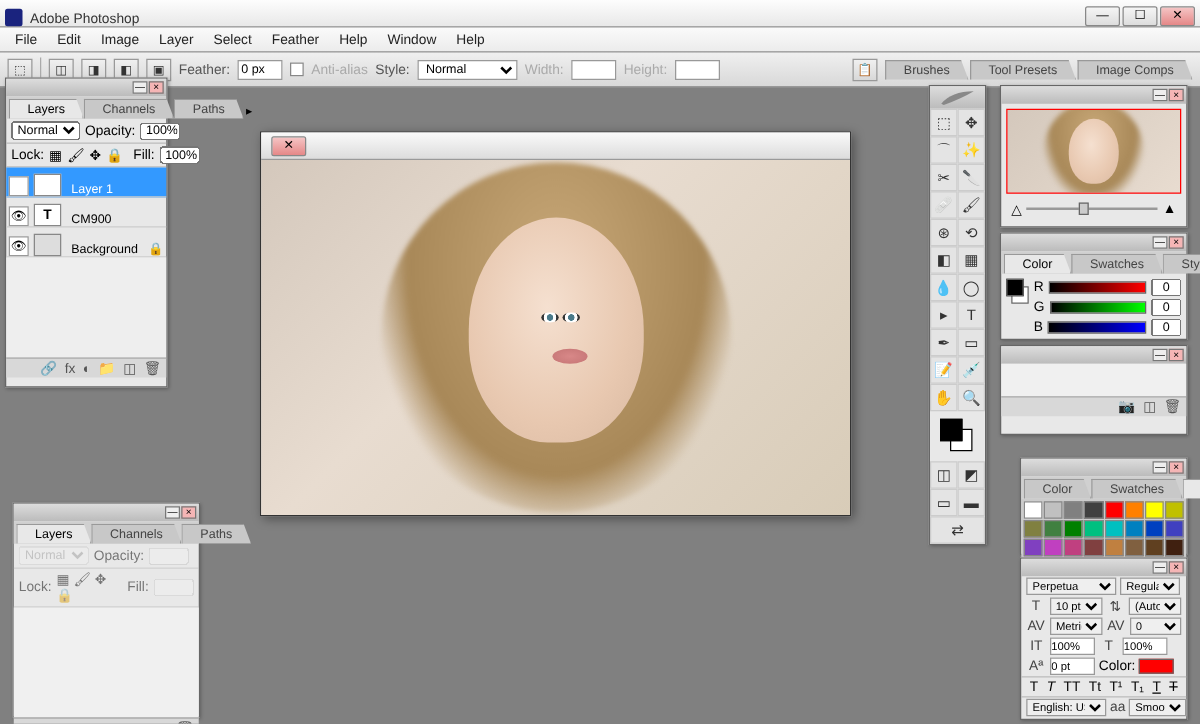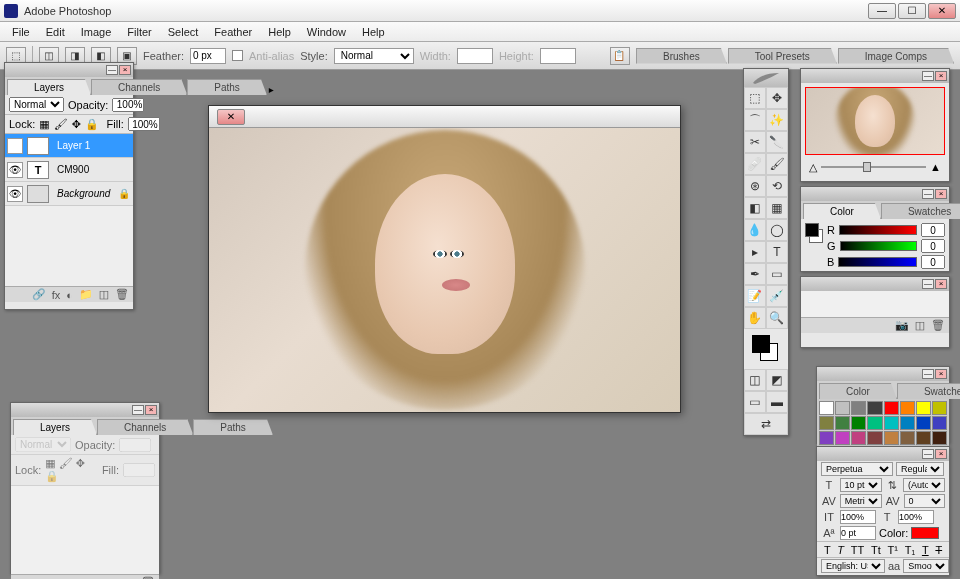--- a/index.html
+++ b/index.html
@@ -1,42 +1,42 @@
 <!DOCTYPE html>
 <html><head>
 <meta charset="utf-8">
 <style>
 *{box-sizing:border-box;margin:0;padding:0;font-family:Tahoma,Arial,sans-serif;font-size:11px;user-select:none}
 body{background:#808080;width:960px;height:579px;overflow:hidden;position:relative}
-.titlebar{height:22px;background:linear-gradient(#fdfdfd,#e8e8e8);border-bottom:1px solid #aaa;display:flex;align-items:center;padding:0 4px}
+.titlebar{height:22px;background:linear-gradient(#fdfdfd,#e8e8e8);border-bottom:1px solid #aaa;display:flex;align-items:flex-end;padding:0 4px}
 .titlebar .icon{width:14px;height:14px;background:#1a237e;margin-right:6px;border-radius:2px}
 .titlebar .title{flex:1;color:#333}
 .winbtns{display:flex;gap:2px}
 .winbtn{width:28px;height:16px;border:1px solid #888;background:linear-gradient(#f5f5f5,#ddd);text-align:center;line-height:13px;font-size:10px;border-radius:2px;cursor:pointer}
 .winbtn.close{background:linear-gradient(#f5c5c5,#e58888)}
 .menubar{height:20px;background:linear-gradient(#fafafa,#ececec);border-bottom:1px solid #aaa;display:flex;align-items:center;padding:0 4px;gap:0}
 .menubar span{padding:2px 8px;color:#222;cursor:pointer}
 .optbar{height:28px;background:linear-gradient(#f0f0f0,#d8d8d8);border-bottom:1px solid #999;display:flex;align-items:center;padding:0 6px;gap:6px;font-size:10px;color:#333}
 .optbar .sep{width:1px;height:20px;background:#aaa}
 .optbar select,.optbar input{font-size:10px;height:16px;border:1px solid #999;background:#fff;padding:0 2px}
 .optbar .num{width:36px}
 .optbar .lbl{color:#555}
 .optbar .dim{color:#aaa}
 .tabgroup{display:flex;gap:1px;margin-left:auto}
-.tabgroup .tab,.paneltab{background:#c8c8c8;padding:2px 26px;font-size:10px;color:#444;border:1px solid #999;border-bottom:none;clip-path:polygon(0 0,calc(100% - 6px) 0,100% 100%,0 100%);cursor:pointer}
+.tabgroup .tab,.paneltab{background:#c8c8c8;padding:2px 14px;font-size:10px;color:#444;border:1px solid #999;border-bottom:none;clip-path:polygon(0 0,calc(100% - 6px) 0,100% 100%,0 100%);cursor:pointer}
 .panel{position:absolute;background:#e8e8e8;border:1px solid #666;box-shadow:1px 1px 3px rgba(0,0,0,.3)}
 .panelhdr{height:14px;background:linear-gradient(#ddd,#bbb);display:flex;justify-content:flex-end;align-items:center;padding:0 2px;gap:1px}
 .panelhdr .pb{width:12px;height:10px;border:1px solid #777;background:#eee;font-size:8px;text-align:center;line-height:8px;cursor:pointer}
 .pb.x{background:#f5b5b5}
 .tabrow{display:flex;background:#d0d0d0;height:18px;align-items:flex-end;padding-left:2px}
 .tabrow .paneltab.active{background:#e8e8e8;color:#000}
 .layers-opts{display:flex;align-items:center;padding:2px 4px;gap:4px;font-size:10px;border-bottom:1px solid #bbb}
 .layers-opts select{width:56px;height:15px;font-size:10px}
 .layers-opts input{width:32px;height:14px;font-size:10px;text-align:right}
-.layerrow{display:flex;align-items:center;height:24px;border-bottom:1px solid #ccc;padding:0 2px;gap:4px;cursor:pointer}
+.layerrow{display:flex;align-items:flex-end;height:24px;border-bottom:1px solid #ccc;padding:0 2px;gap:4px;cursor:pointer}
 .layerrow.sel{background:#3399ff;color:#fff}
 .eyebox{width:16px;height:16px;border:1px solid #999;background:#fff;display:flex;align-items:center;justify-content:center;font-size:10px}
 .thumb{width:22px;height:18px;border:1px solid #888;background:#fff;display:flex;align-items:center;justify-content:center;font-weight:bold;font-size:11px}
 .layerrow .nm{flex:1;font-size:10px;padding-left:4px}
 .lockicn{font-size:10px}
 .panelft{height:16px;background:#d8d8d8;border-top:1px solid #aaa;display:flex;justify-content:flex-end;align-items:center;padding:0 4px;gap:6px;font-size:9px;color:#555}
 .toolbox{position:absolute;left:743px;top:68px;width:46px;background:#e8e8e8;border:1px solid #666;box-shadow:1px 1px 3px rgba(0,0,0,.3)}
 .toolbox .hdr{height:18px;background:linear-gradient(#ddd,#bbb);display:flex;align-items:center;justify-content:center}
 .toolgrid{display:grid;grid-template-columns:1fr 1fr}
 .tool{height:22px;border:1px solid #ccc;background:#e4e4e4;display:flex;align-items:center;justify-content:center;font-size:12px;cursor:pointer;color:#333}
@@ -88,21 +88,21 @@
     <div class="winbtn">—</div>
     <div class="winbtn">☐</div>
     <div class="winbtn close">✕</div>
   </div>
 </div>
 
 <div class="menubar">
   <span>File</span>
   <span>Edit</span>
   <span>Image</span>
-  <span>Filter</span>
+  <span>Layer</span>
   <span>Select</span>
   <span>Feather</span>
   <span>Help</span>
   <span>Window</span>
   <span>Help</span>
 </div>
 
 <div class="optbar">
   <div class="iconbtn">⬚</div>
   <div class="sep"></div>
@@ -162,21 +162,21 @@
     <div class="nm">Layer 1</div>
   </div>
   <div class="layerrow">
     <div class="eyebox">👁</div>
     <div class="thumb">T</div>
     <div class="nm">CM900</div>
   </div>
   <div class="layerrow">
     <div class="eyebox">👁</div>
     <div class="thumb" style="background:#ddd"></div>
-    <div class="nm" style="font-style:italic">Background</div>
+    <div class="nm" style="">Background</div>
     <div class="lockicn">🔒</div>
   </div>
   <div style="flex:1;background:#eee;height:80px"></div>
   <div class="panelft">
     <span>🔗</span>
     <span>fx</span>
     <span>◐</span>
     <span>📁</span>
     <span>◫</span>
     <span>🗑</span>

